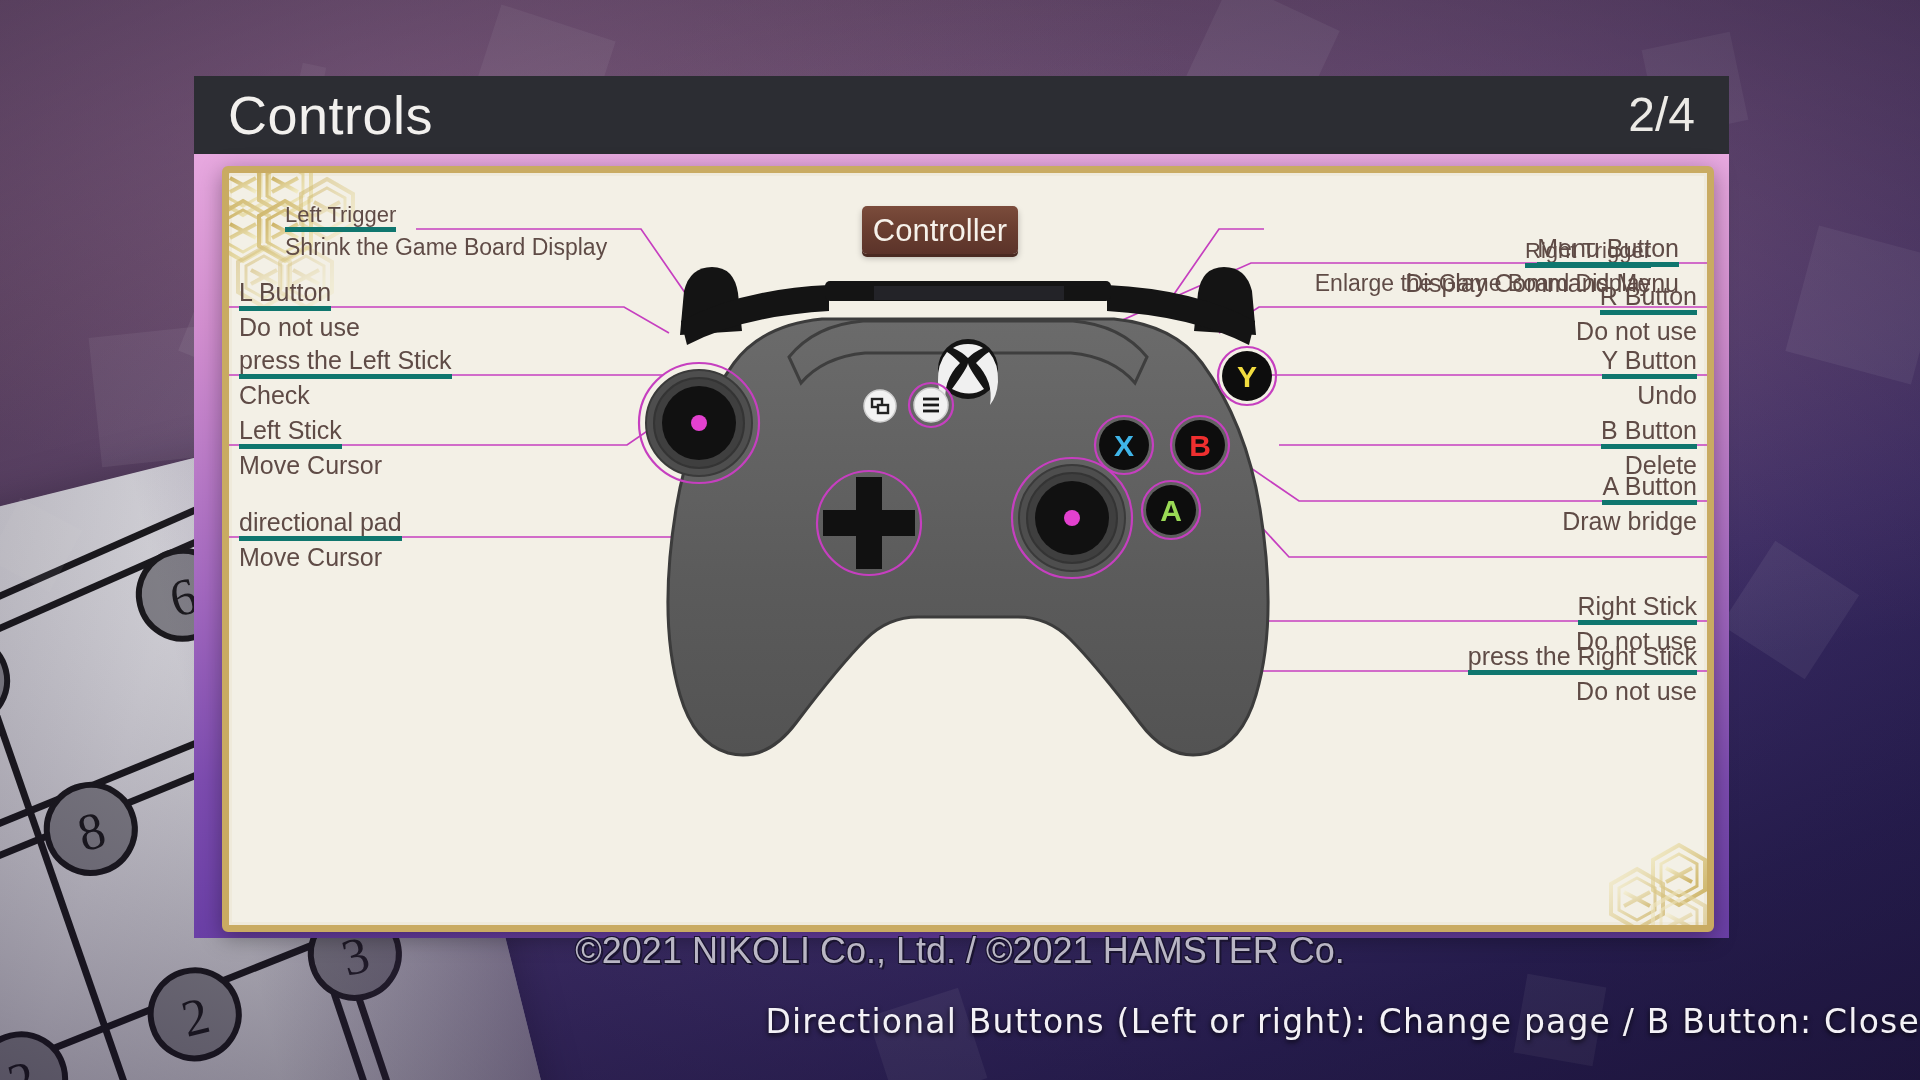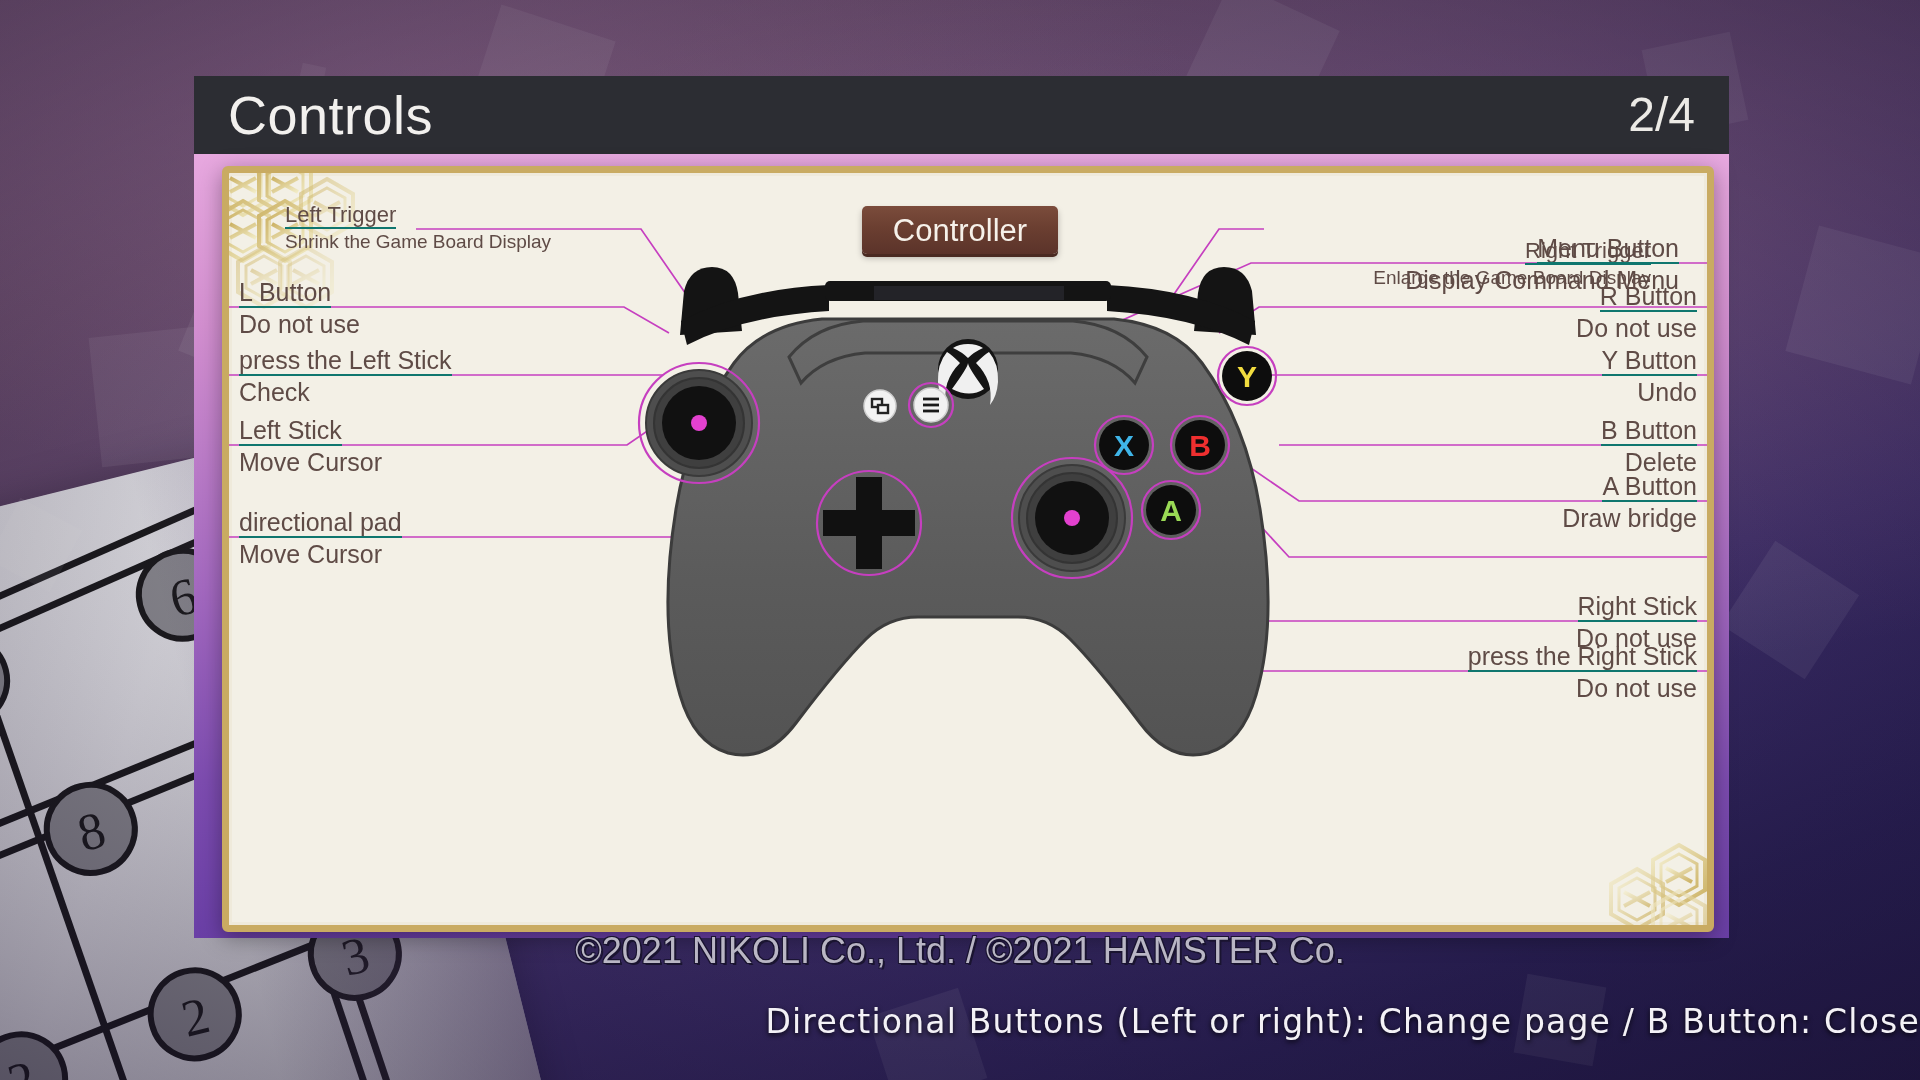--- a/index.html
+++ b/index.html
@@ -50,38 +50,38 @@
     background:#f3f0e6;z-index:6;
     border:7px solid #c9ab62;border-radius:6px;
     box-shadow:0 0 0 3px #efeadb inset, 0 6px 22px rgba(0,0,0,.35);
     overflow:hidden;
   }
   .orn{position:absolute;pointer-events:none;opacity:.85;}
   .orn-tl{left:-4px;top:-4px;width:140px;height:140px;}
   .orn-br{right:-4px;bottom:-4px;width:120px;height:120px;}
   
   #ctrl-chip{
-    position:absolute;left:633px;top:33px;width:196px;height:48px;
+    position:absolute;left:633px;top:33px;width:156px;height:48px;
     background:linear-gradient(180deg,#7b4c3c 0%, #6b3f31 45%, #5b332a 100%);
     border-radius:5px;box-shadow:0 3px 0 #4a2a22, 0 4px 6px rgba(0,0,0,.25);
     display:flex;align-items:center;justify-content:center;z-index:12;
   }
   #ctrl-chip span{color:#f6f1ea;font-size:31px;line-height:1;}
   
   .lab{position:absolute;z-index:11;}
   .lab .t1{
     color:#5f4b46;white-space:nowrap;line-height:1.05;
-    border-bottom:2px solid #0f766e;padding-bottom:1px;display:inline-block;
+    border-bottom:5px solid #0f766e;padding-bottom:1px;display:inline-block;
   }
   .lab .t2{color:#5f4b46;white-space:nowrap;line-height:1.15;display:block;padding-top:2px;}
   .lab.lft{text-align:left;}
   .lab.rgt{text-align:right;}
   .lab.rgt .t1{display:inline-block;}
   .sz-l .t1{font-size:25px;} .sz-l .t2{font-size:25px;}
-  .sz-s .t1{font-size:22px;} .sz-s .t2{font-size:19px;}
+  .sz-s .t1{font-size:22px;} .sz-s .t2{font-size:23px;}
   
   #leads{position:absolute;inset:0;z-index:9;}
   
   #pad{position:absolute;left:0;top:0;width:100%;height:100%;z-index:10;}
   
   #combo{
     position:absolute;left:56px;bottom:38px;color:#5f4b46;font-size:24px;z-index:12;white-space:nowrap;
   }
   
   #copyright{

